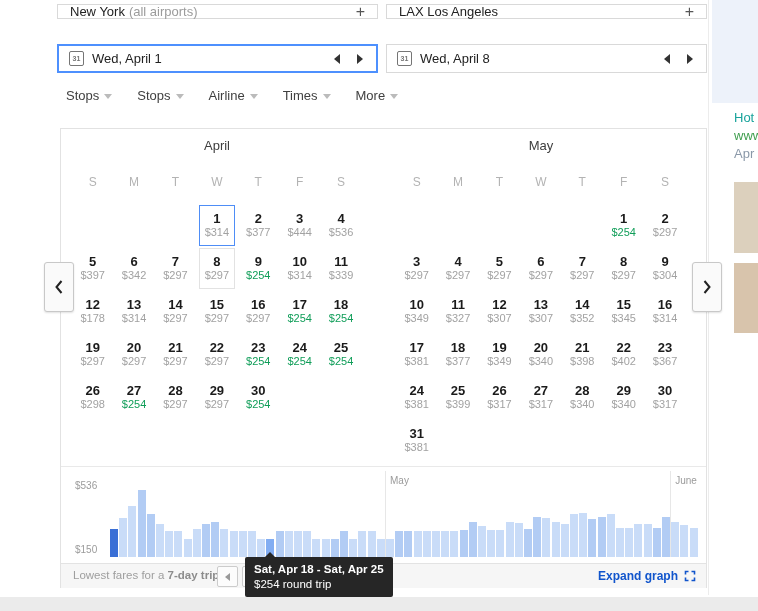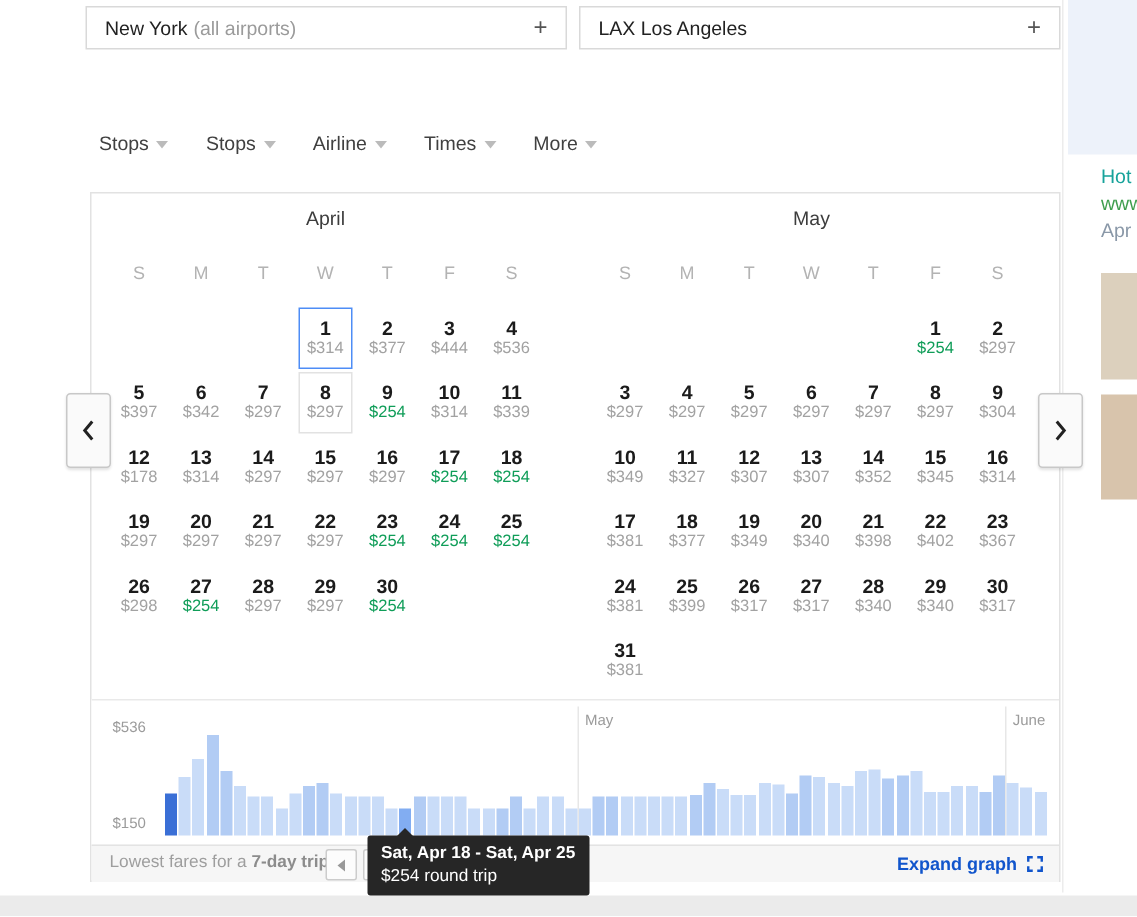--- a/index.html
+++ b/index.html
@@ -1,20 +1,20 @@
 <!DOCTYPE html>
 <html><head>
 <meta charset="utf-8">
 <style>
   html,body{margin:0;padding:0;background:#fff;}
   #screen{position:relative;width:758px;height:611px;background:#fff;overflow:hidden;
           font-family:"Liberation Sans",sans-serif;}
 
   
-  .inputbox{position:absolute;width:321px;height:29px;border:1px solid #d9d9d9;background:#fff;
+  .inputbox{position:absolute;width:321px;height:15px;border:1px solid #d9d9d9;background:#fff;
             box-sizing:border-box;display:flex;align-items:center;}
   .inputbox .val{font-size:13px;color:#222;padding-left:12px;white-space:nowrap;}
   .inputbox .note{font-size:13px;color:#9b9b9b;padding-left:4px;}
   .plusbtn{margin-left:auto;padding-right:12px;color:#555;font-size:16px;line-height:16px;cursor:pointer;}
 
   .datebox{position:absolute;width:321px;height:29px;border:1px solid #d9d9d9;background:#fff;
            box-sizing:border-box;display:flex;align-items:center;}
   .datebox.focused{border:2px solid #4d90fe;}
   .calicon{width:13px;height:13px;border:1px solid #757575;border-radius:2px;margin:0 8px 0 10px;
            font-size:7px;font-weight:bold;color:#757575;display:flex;align-items:center;justify-content:center;flex:none;}
@@ -94,20 +94,36 @@
   <div class="inputbox" style="left:57px;top:4px;">
     <span class="val">New York</span>
     <span class="note">(all airports)</span>
     <span class="plusbtn">+</span>
   </div>
   <div class="inputbox" style="left:386px;top:4px;gap:28px;">
     <span class="val">LAX Los Angeles</span>
     <span class="plusbtn">+</span>
   </div>
 
+  <div class="datebox focused" style="left:57px;top:44px;">
+    <span class="calicon">31</span>
+    <span class="dateval">Wed, April 1</span>
+    <span class="steppers">
+      <span class="tri l"></span>
+      <span class="tri r"></span>
+    </span>
+  </div>
+  <div class="datebox" style="left:386px;top:44px;">
+    <span class="calicon">31</span>
+    <span class="dateval">Wed, April 8</span>
+    <span class="steppers">
+      <span class="tri l"></span>
+      <span class="tri r"></span>
+    </span>
+  </div>
 
   <div class="filters" id="filters">
       <span class="filter">
         <span>Stops</span>
         <span class="fcaret"></span>
       </span>
       <span class="filter">
         <span>Stops</span>
         <span class="fcaret"></span>
       </span>

